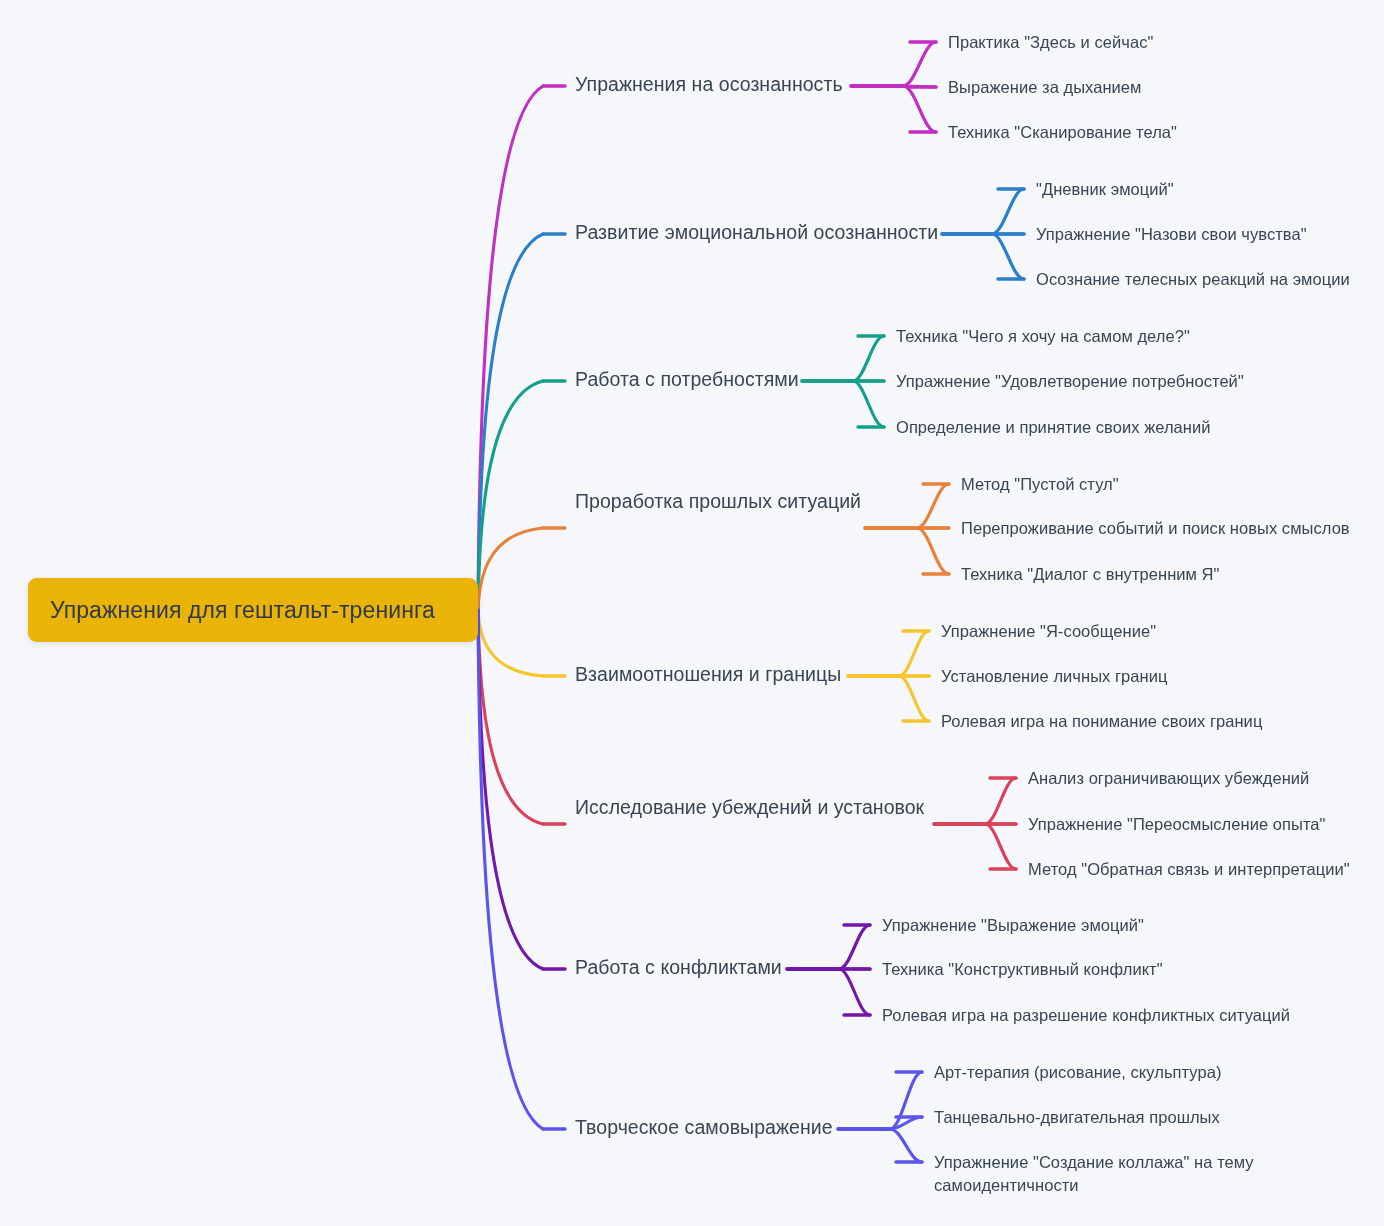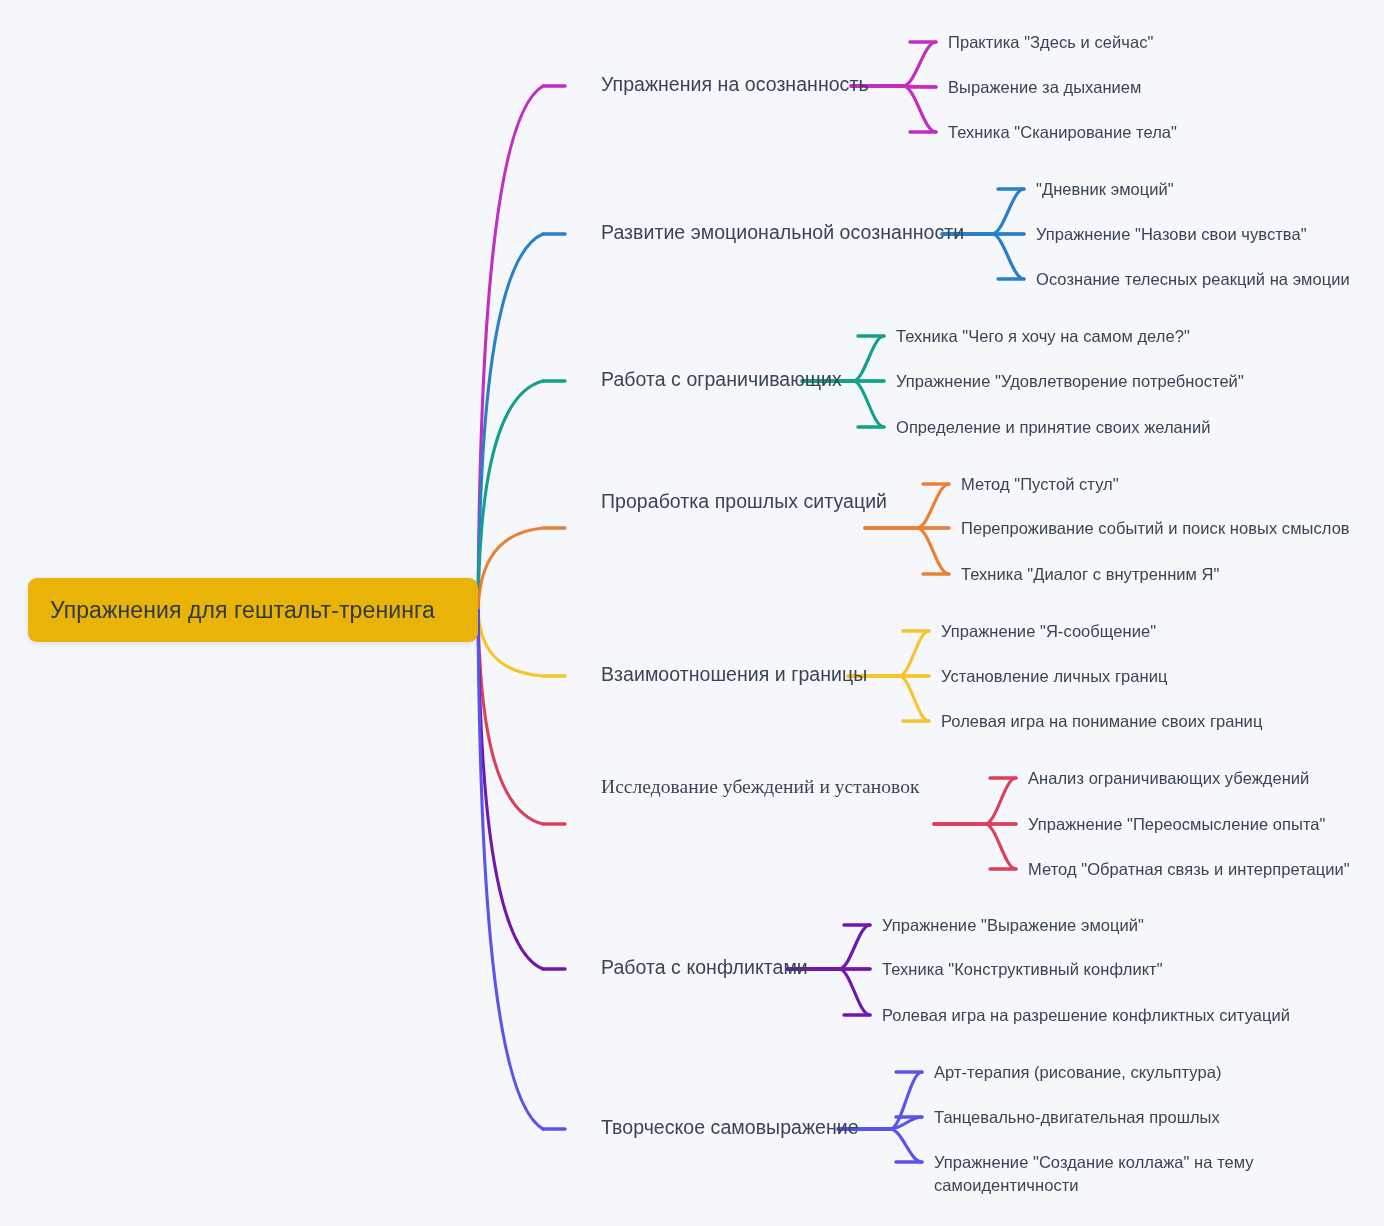--- a/index.html
+++ b/index.html
@@ -52,21 +52,20 @@
   }
 
   
   .branch-label {
     position: absolute;
     font-size: 19.5px;
     color: #3a4553;
     white-space: nowrap;
     letter-spacing: 0.05px;
     line-height: 1.15;
-    margin-left: 26px;
   }
 
   
   .leaf-label {
     position: absolute;
     font-size: 16.5px;
     color: #3a4553;
     letter-spacing: 0.05px;
     line-height: 1.42;
     white-space: pre-line;
@@ -160,33 +159,33 @@
       <div class="leaf-label" style="left: 948px; top: 76px;">Выражение за дыханием</div>
       <div class="leaf-label" style="left: 948px; top: 121px;">Техника "Сканирование тела"</div>
       <div class="branch-label" style="left: 575px; top: 73px;">Упражнения на осознанность</div>
       <div class="leaf-label" style="left: 1036px; top: 178px;">"Дневник эмоций"</div>
       <div class="leaf-label" style="left: 1036px; top: 223px;">Упражнение "Назови свои чувства"</div>
       <div class="leaf-label" style="left: 1036px; top: 268px;">Осознание телесных реакций на эмоции</div>
       <div class="branch-label" style="left: 575px; top: 221px;">Развитие эмоциональной осознанности</div>
       <div class="leaf-label" style="left: 896px; top: 325px;">Техника "Чего я хочу на самом деле?"</div>
       <div class="leaf-label" style="left: 896px; top: 370px;">Упражнение "Удовлетворение потребностей"</div>
       <div class="leaf-label" style="left: 896px; top: 416px;">Определение и принятие своих желаний</div>
-      <div class="branch-label" style="left: 575px; top: 368px;">Работа с ограничивающих</div>
+      <div class="branch-label" style="left: 575px; top: 368px;">Работа с потребностями</div>
       <div class="leaf-label" style="left: 961px; top: 473px;">Метод "Пустой стул"</div>
       <div class="leaf-label" style="left: 961px; top: 517px;">Перепроживание событий и поиск новых смыслов</div>
       <div class="leaf-label" style="left: 961px; top: 563px;">Техника "Диалог с внутренним Я"</div>
       <div class="branch-label" style="left: 575px; top: 490px;">Проработка прошлых ситуаций</div>
       <div class="leaf-label" style="left: 941px; top: 620px;">Упражнение "Я-сообщение"</div>
       <div class="leaf-label" style="left: 941px; top: 665px;">Установление личных границ</div>
       <div class="leaf-label" style="left: 941px; top: 710px;">Ролевая игра на понимание своих границ</div>
       <div class="branch-label" style="left: 575px; top: 663px;">Взаимоотношения и границы</div>
       <div class="leaf-label" style="left: 1028px; top: 767px;">Анализ ограничивающих убеждений</div>
       <div class="leaf-label" style="left: 1028px; top: 813px;">Упражнение "Переосмысление опыта"</div>
       <div class="leaf-label" style="left: 1028px; top: 858px;">Метод "Обратная связь и интерпретации"</div>
-      <div class="branch-label" style="left: 575px; top: 776px; font-family: Liberation Serif, serif;">Исследование убеждений и установок</div>
+      <div class="branch-label" style="left: 575px; top: 796px;">Исследование убеждений и установок</div>
       <div class="leaf-label" style="left: 882px; top: 914px;">Упражнение "Выражение эмоций"</div>
       <div class="leaf-label" style="left: 882px; top: 958px;">Техника "Конструктивный конфликт"</div>
       <div class="leaf-label" style="left: 882px; top: 1004px;">Ролевая игра на разрешение конфликтных ситуаций</div>
       <div class="branch-label" style="left: 575px; top: 956px;">Работа с конфликтами</div>
       <div class="leaf-label" style="left: 934px; top: 1061px;">Арт-терапия (рисование, скульптура)</div>
       <div class="leaf-label" style="left: 934px; top: 1106px;">Танцевально-двигательная прошлых</div>
       <div class="leaf-label" style="left: 934px; top: 1151px;">Упражнение "Создание коллажа" на тему
 самоидентичности</div>
       <div class="branch-label" style="left: 575px; top: 1116px;">Творческое самовыражение</div>
     </div>

